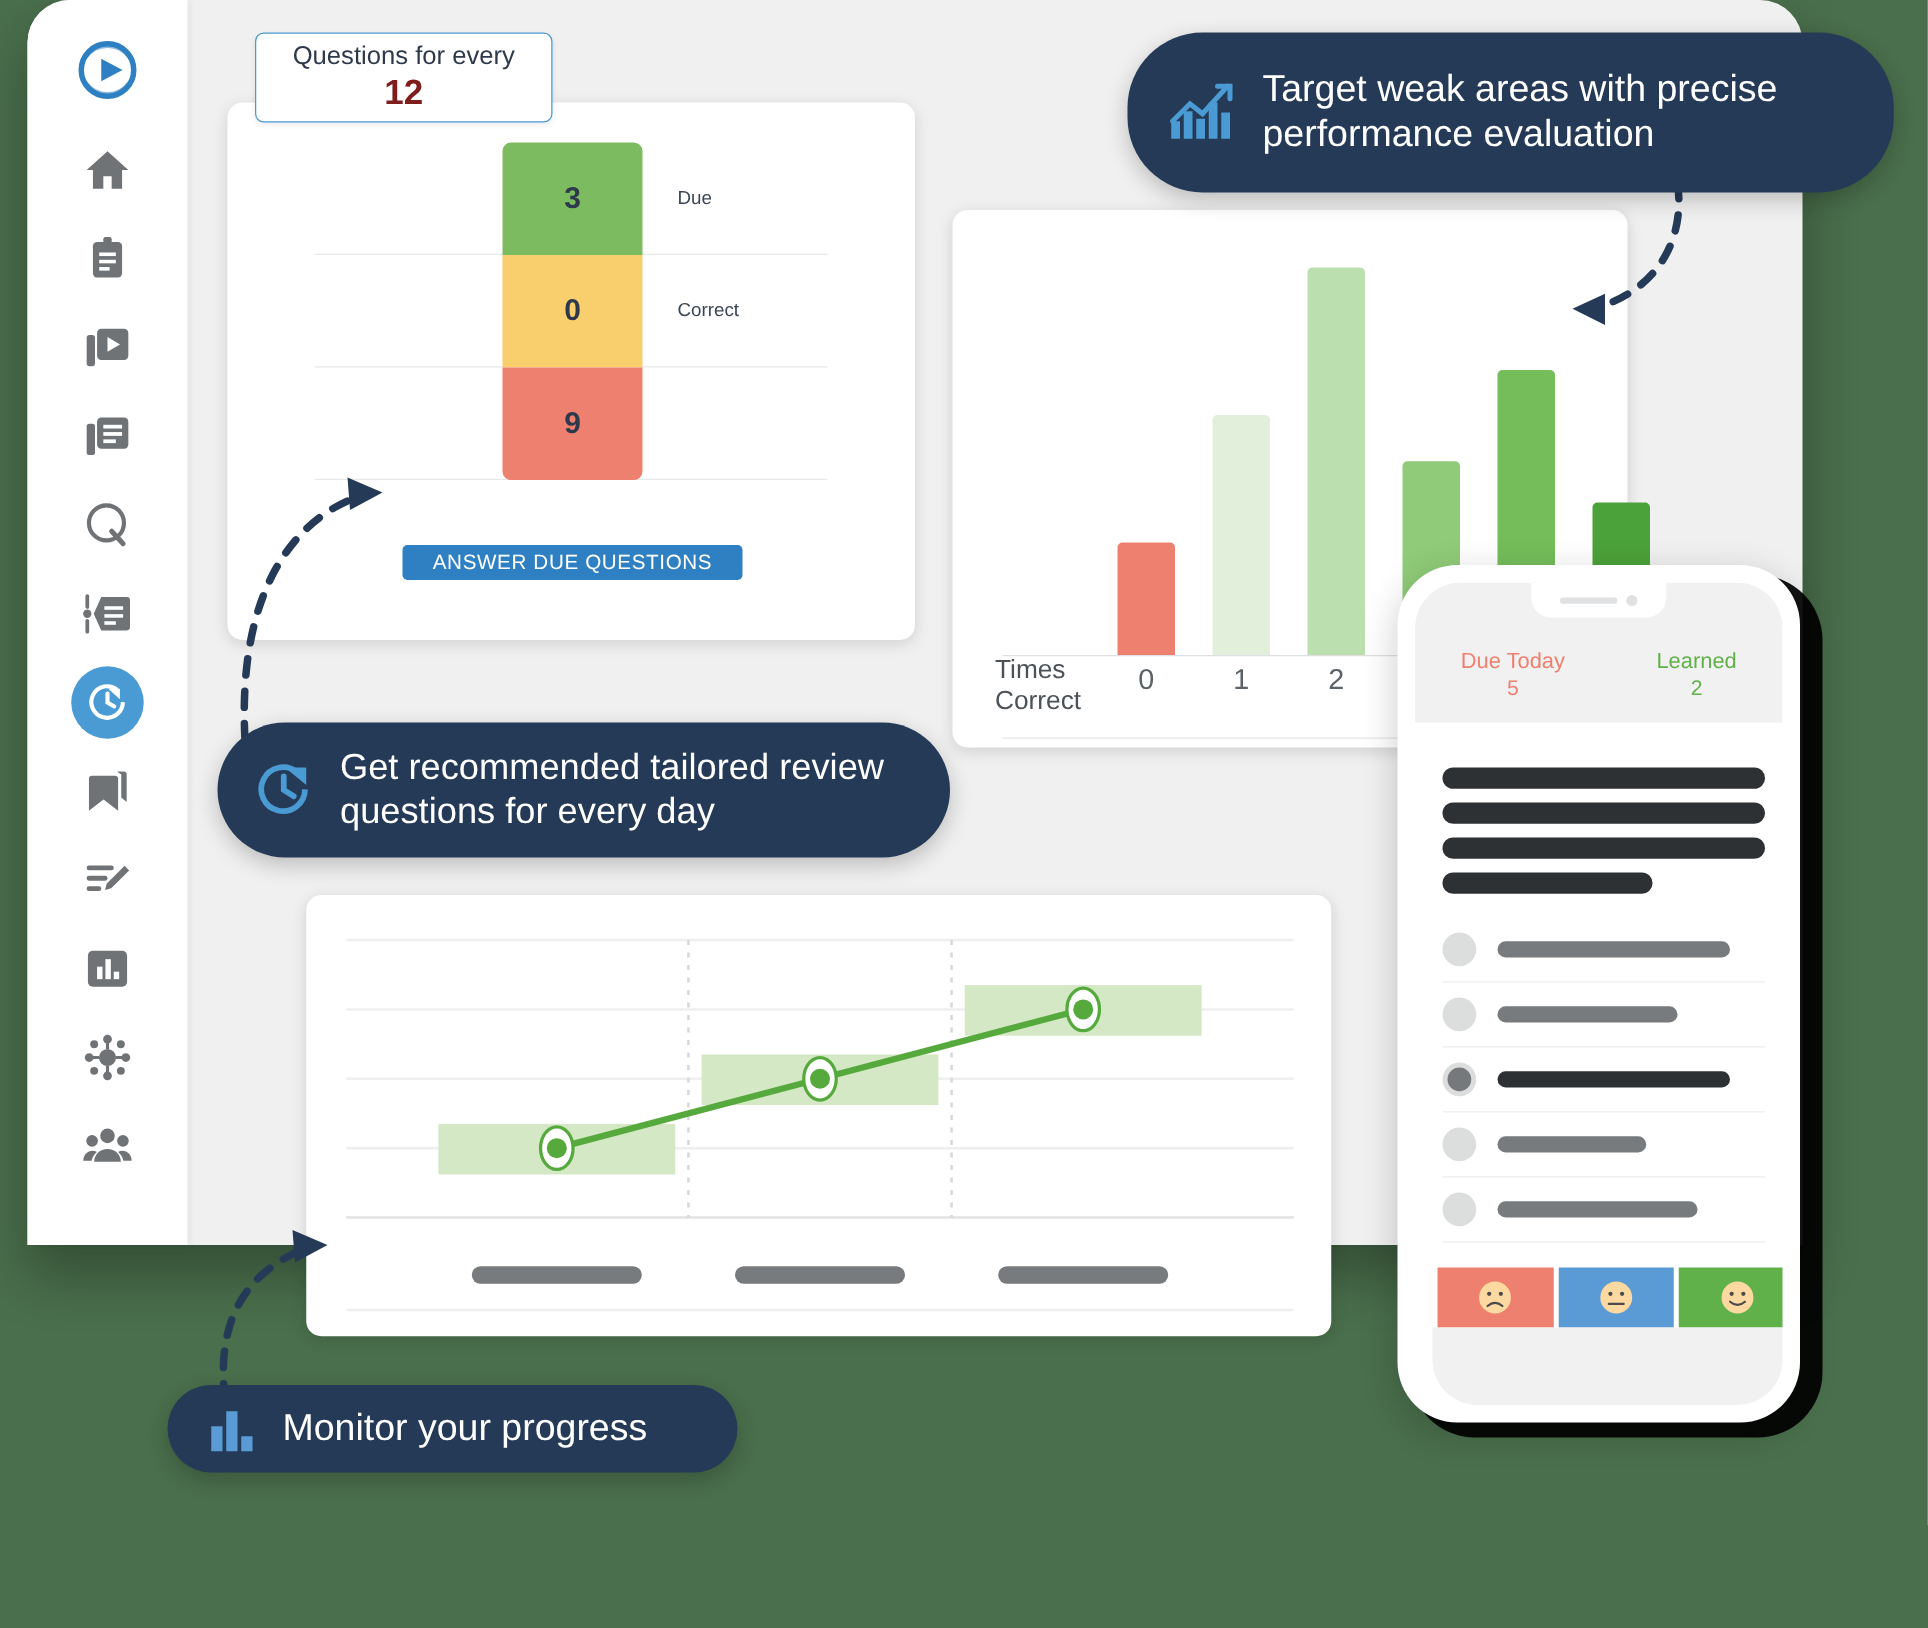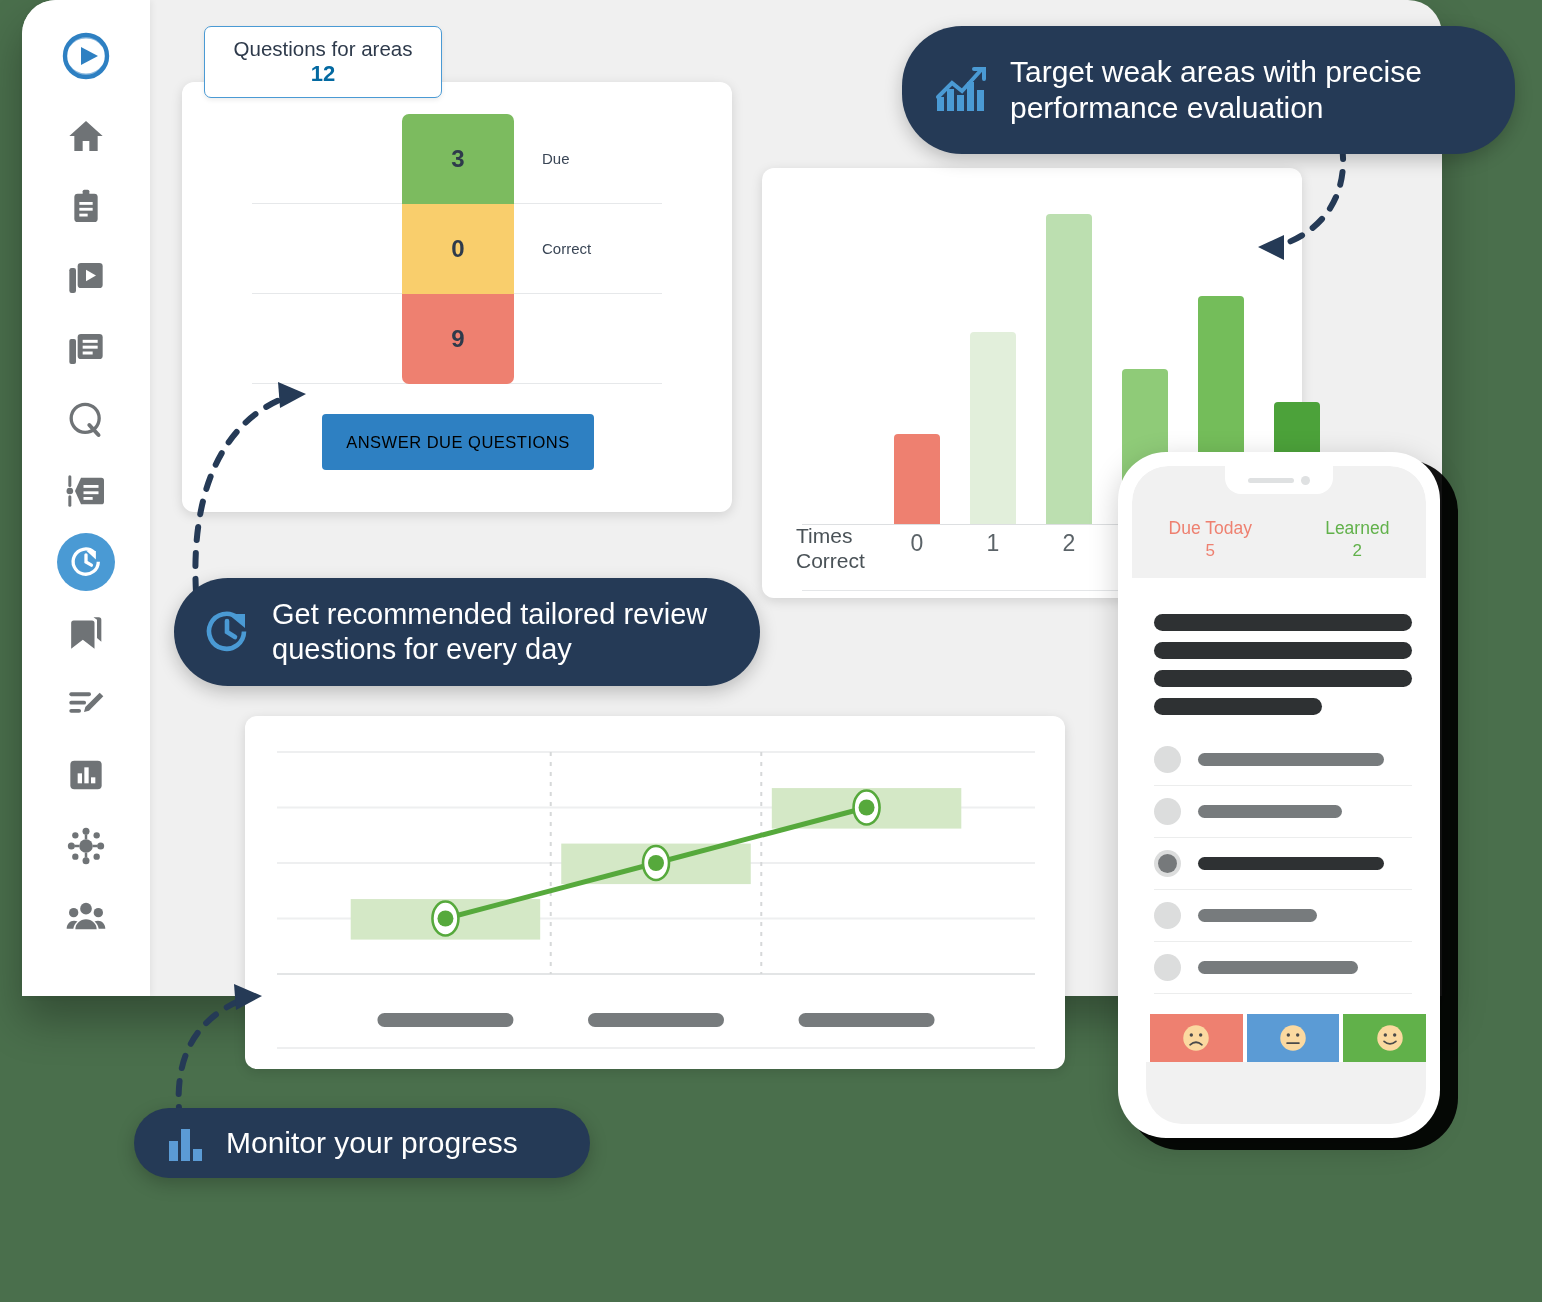--- a/index.html
+++ b/index.html
@@ -63,21 +63,21 @@
     width: 238px; height: 72px;
     background: #ffffff;
     border: 1.6px solid #4a9ad4;
     border-radius: 7px;
     z-index: 6;
     display: flex; flex-direction: column;
     align-items: center; justify-content: center;
     box-shadow: 0 2px 5px rgba(0,0,0,0.08);
   }
   .qft-label { font-size: 20.5px; color: #2e3a4b; line-height: 1.15; }
-  .qft-value { font-size: 22px; font-weight: bold; color: #0369a1; line-height:1.2; }
+  .qft-value { font-size: 28px; font-weight: bold; color: #7f1d1d; line-height:1.2; }
 
   .due-rows { position: absolute; left: 70px; top: 32px; width: 410px; }
   .due-row {
     position: relative; height: 90px;
     border-bottom: 1.3px solid #e6e8ea;
   }
   .due-block {
     position: absolute; left: 150px; top: 0;
     width: 112px; height: 90px;
     display: flex; align-items: center; justify-content: center;
@@ -85,23 +85,23 @@
   }
   .due-row:first-child .due-block { border-radius: 7px 7px 0 0; }
   .due-row:last-child .due-block { border-radius: 0 0 7px 7px; }
   .due-name {
     position: absolute; left: 290px; top: 0; height: 90px;
     display: flex; align-items: center;
     font-size: 15px; color: #3a4656; line-height: 1.15;
     max-width: 120px;
   }
   .answer-btn {
-    position: absolute; left: 140px; top: 332px;
-    width: 272px; height: 56px;
-    background: #2e80c2; color: #000000;
+    position: absolute; left: 140px; top: 354px;
+    width: 272px; height: 28px;
+    background: #2e80c2; color: #ffffff;
     border: none; border-radius: 4px;
     font-family: "Liberation Sans", sans-serif;
     font-size: 16.5px; letter-spacing: 0.5px;
     cursor: pointer;
   }
 
   
   .bar-card { left: 762px; top: 168px; width: 540px; height: 430px; }
   .bar-plot { position: absolute; left: 30px; top: 18px; width: 480px; height: 430px; }
   .bar-axis-line {
@@ -391,21 +391,21 @@
 
       <div class="due-row">
         <div class="due-block" style="background:#ee8070">9</div>
       </div>
 
     </div>
     <button class="answer-btn">ANSWER DUE QUESTIONS</button>
   </div>
 
   <div class="qft-badge">
-    <div class="qft-label">Questions for areas</div>
+    <div class="qft-label">Questions for every</div>
     <div class="qft-value">12</div>
   </div>
 
   <div class="card bar-card">
     <div class="bar-plot">
       <div class="bar-axis-line"></div>
       <div class="bar-axis-line2"></div>
       <div id="bars-host">
           <div class="bar" style="left: 102px; width: 46px; height: 89.65px; background: rgb(238, 128, 112);"></div>
           <div class="bar" style="left: 178px; width: 46px; height: 191.525px; background: rgb(226, 239, 219);"></div>

